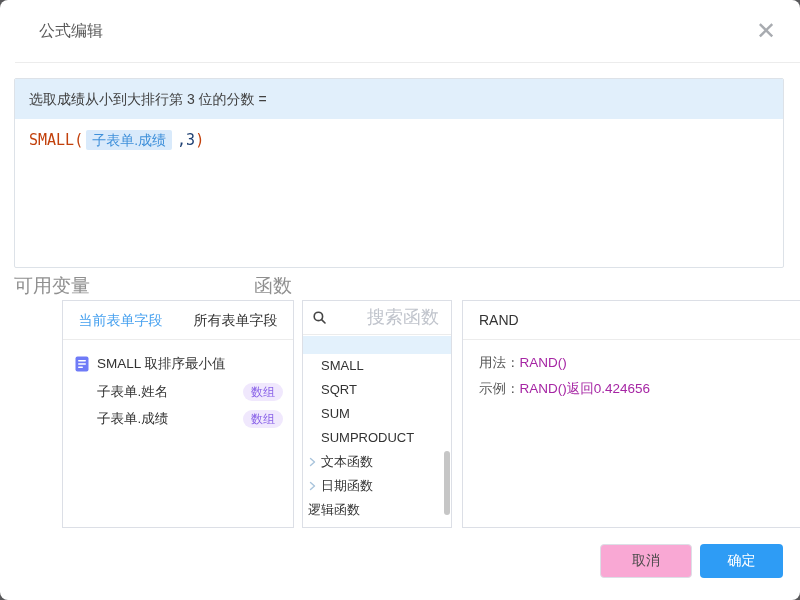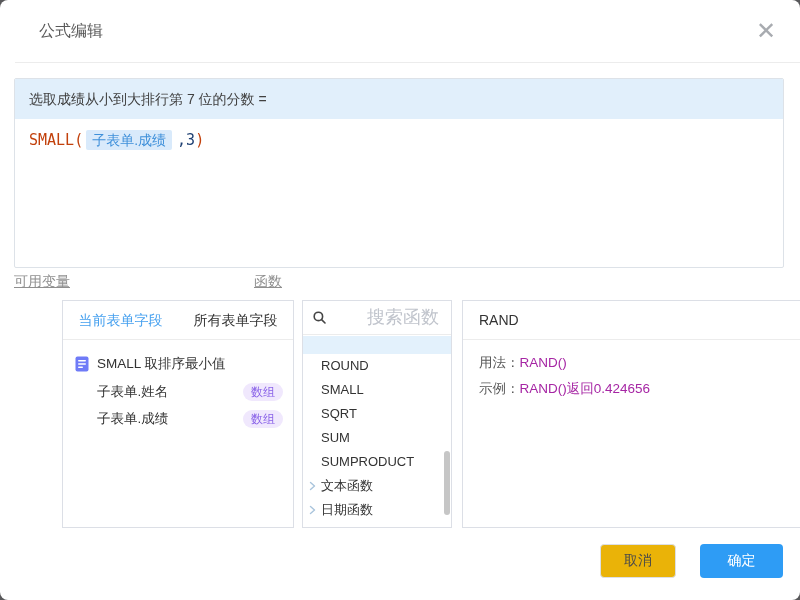--- a/index.html
+++ b/index.html
@@ -26,21 +26,21 @@
   }
   .hint{height:40px;line-height:40px;background:#e1effb;padding:0 14px;font-size:14px;color:#404040;}
   .editor{padding:12px 14px;font-family:"DejaVu Sans Mono","Liberation Mono",monospace;font-size:15px;}
   .code-purple{color:#c2410c;}
   .code-navy{color:#1d3f72;margin-left:2px;}
   .token{
     background:#d9eafb;color:#3f90da;font-family:"Liberation Sans",sans-serif;
     font-size:14px;padding:2px 6px;margin:0 3px;border-radius:2px;cursor:pointer;
   }
   
-  .panel-label{position:absolute;top:273px;font-size:14px;color:#8f8f8f;text-decoration:underline;}
+  .panel-label{position:absolute;top:273px;font-size:19px;color:#8f8f8f;}
   .label-vars{left:14px;} .label-fns{left:254px;}
   
   .panel{position:absolute;top:300px;height:228px;border:1px solid #dcdfe6;background:#fff;box-sizing:border-box;margin-left:48px;}
   .panel-vars{left:14px;width:232px;}
   .panel-fns{left:254px;width:150px;overflow:hidden;}
   .panel-detail{left:414px;width:372px;}
   
   .tabs{display:flex;height:38px;border-bottom:1px solid #ececec;}
   .tab{flex:1;text-align:center;line-height:38px;font-size:14px;color:#333;cursor:pointer;}
   .tab.active{color:#46a0ef;}
@@ -64,35 +64,35 @@
   .fn-item.selected{height:44px;line-height:44px;background:#e3f1fc;}
   .fn-group{height:24px;display:flex;align-items:center;padding-left:5px;font-size:13px;color:#333;cursor:pointer;text-align:right;}
   .fn-group svg{margin-right:4px;flex:0 0 auto;}
   .thumb{position:absolute;right:1px;top:150px;width:6px;height:64px;background:#c6c6c6;border-radius:3px;cursor:pointer;}
   
   .detail-header{height:38px;line-height:38px;padding-left:16px;font-size:14px;color:#333;border-bottom:1px solid #ececec;}
   .detail-body{padding:10px 16px;font-size:13.5px;color:#595959;line-height:26px;}
   .code{color:#a626a4;}
   
   .btn{position:absolute;top:544px;height:34px;border-radius:4px;font-size:14px;box-sizing:border-box;cursor:pointer;font-family:inherit;}
-  .btn-cancel{left:600px;width:76px;background:#eab308;border:1px solid #dcdfe6;color:#4a4a4a;}
+  .btn-cancel{left:600px;width:92px;background:#f9a8d4;border:1px solid #dcdfe6;color:#4a4a4a;}
   .btn-confirm{left:700px;width:83px;background:#2e9cf5;border:none;color:#fff;}
 </style>
 </head>
 <body>
 
 <div class="dialog">
 
   <div class="header">
     <span class="title">公式编辑</span>
     <span class="close">✕</span>
   </div>
 
   <div class="formula-box">
-    <div class="hint">选取成绩从小到大排行第 7 位的分数 =</div>
+    <div class="hint">选取成绩从小到大排行第 3 位的分数 =</div>
     <div class="editor">
       <span class="code-purple">SMALL(</span><span class="token">子表单.成绩</span><span class="code-navy">,3</span><span class="code-purple">)</span>
     </div>
   </div>
 
   <div class="panel-label label-vars">可用变量</div>
   <div class="panel-label label-fns">函数</div>
 
   <div class="panel panel-vars">
     <div class="tabs">
@@ -124,21 +124,20 @@
     <div class="search">
       <svg width="13" height="13" viewBox="0 0 13 13">
         <circle cx="5.4" cy="5.4" r="4.2" fill="none" stroke="#444" stroke-width="1.6"></circle>
         <line x1="8.6" y1="8.6" x2="12" y2="12" stroke="#444" stroke-width="1.6" stroke-linecap="round"></line>
       </svg>
       <input type="text" placeholder="搜索函数" style="">
     </div>
     <div class="fn-viewport">
       <div class="fn-scroll">
         <div class="fn-item selected">RAND</div>
-        <div class="fn-item">ROUND</div>
         <div class="fn-item">SMALL</div>
         <div class="fn-item">SQRT</div>
         <div class="fn-item">SUM</div>
         <div class="fn-item">SUMPRODUCT</div>
         <div class="fn-group">
           <svg width="9" height="10" viewBox="0 0 9 10">
               <polyline points="2.5,1.5 6.5,5 2.5,8.5" fill="none" stroke="#a9c4dc" stroke-width="1.4" stroke-linecap="round" stroke-linejoin="round"></polyline>
             </svg>
           <span>文本函数</span>
         </div>

